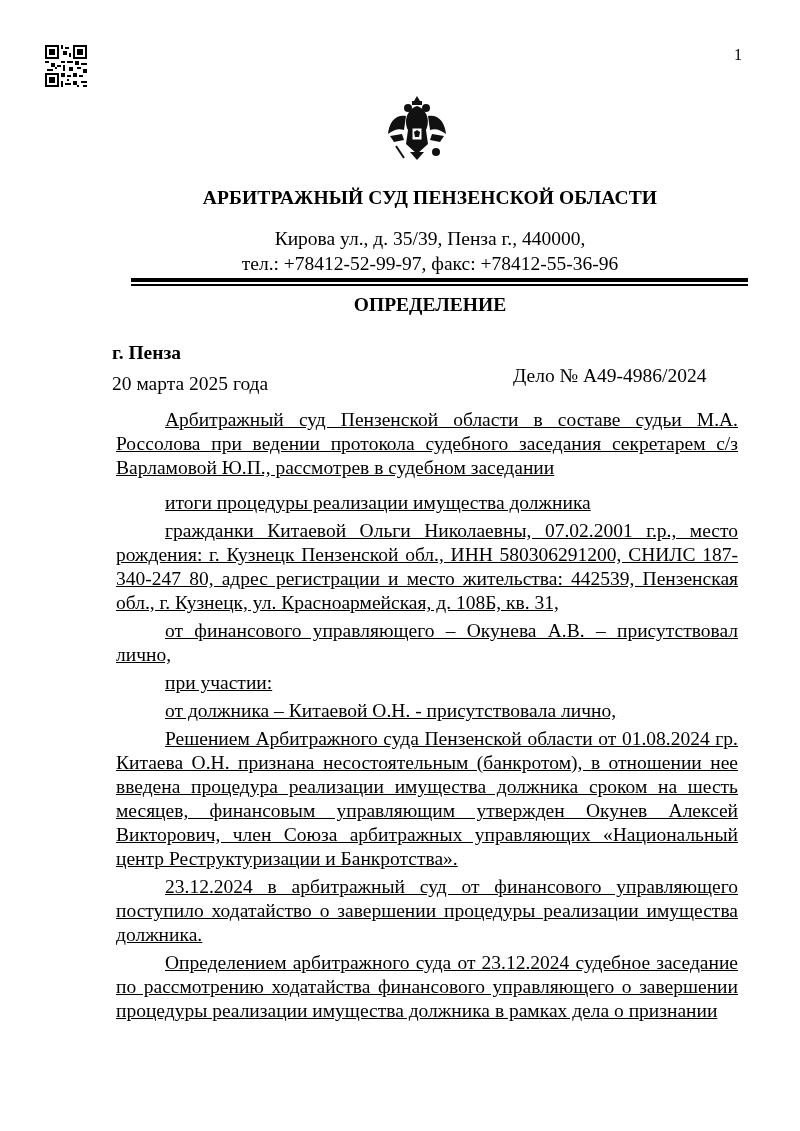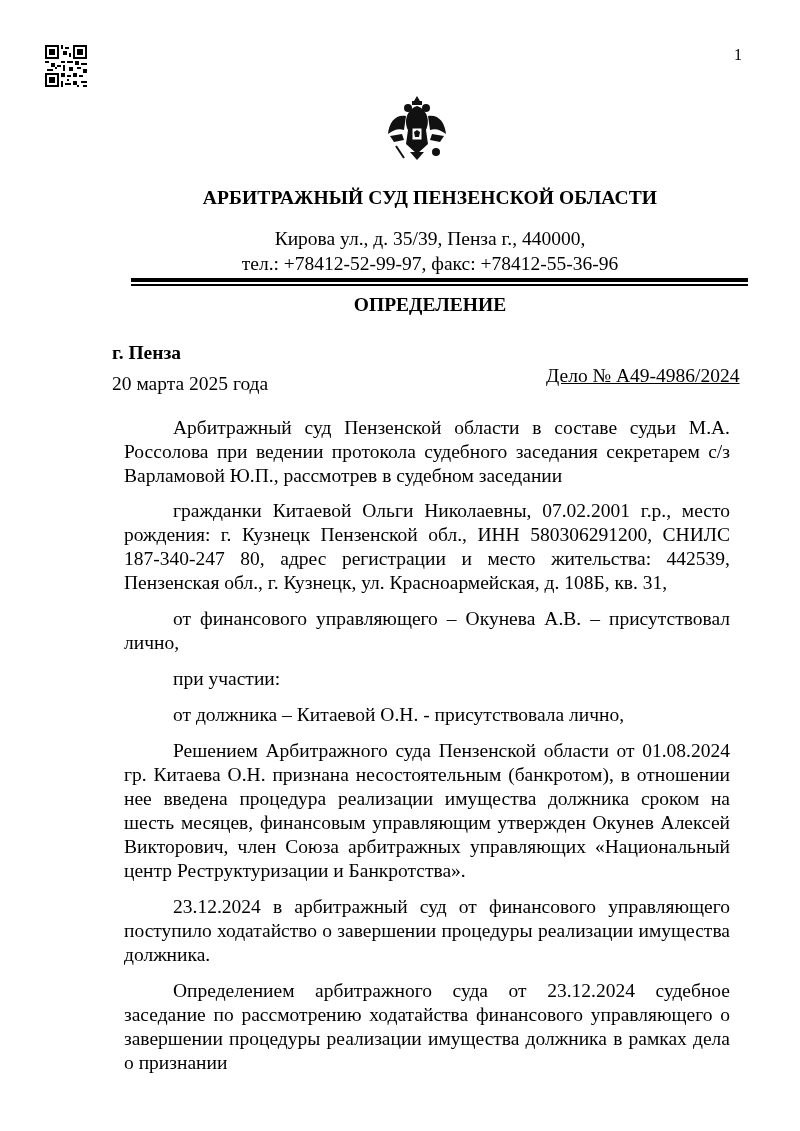--- a/index.html
+++ b/index.html
@@ -13,21 +13,21 @@
   .addr { position: absolute; left: 0; width: 860px; text-align: center; font-size: 19.5px; }
   .addr1 { top: 228px; }
   .addr2 { top: 253px; }
   .rule-thick { position: absolute; left: 131px; top: 278px; width: 617px; height: 4px; background: #000; }
   .rule-thin { position: absolute; left: 131px; top: 284px; width: 617px; height: 1.5px; background: #000; }
   .doc-type { position: absolute; left: 0; width: 860px; top: 294px; text-align: center;
               font-weight: bold; font-size: 19.5px; }
   .line { position: absolute; font-size: 19.5px; white-space: nowrap; line-height: 24px; }
   .just { position: absolute; left: 112px; width: 630px; font-size: 19.5px; line-height: 24px;
           text-align: justify; }
-  .just p { margin: 12px; }
+  .just p { margin: 4px; text-decoration: underline; }
   .ind { text-indent: 49px; }
 </style>
 </head>
 <body>
 
 <svg class="qr" viewBox="0 0 21 21" shape-rendering="crispEdges">
   <rect width="21" height="21" fill="#fff"></rect>
   <g fill="#000">
     <rect x="0" y="0" width="7" height="7"></rect>
       <rect x="1" y="1" width="5" height="5" fill="#fff"></rect>
@@ -93,27 +93,28 @@
 <div class="court-title">АРБИТРАЖНЫЙ СУД ПЕНЗЕНСКОЙ ОБЛАСТИ</div>
 <div class="addr addr1">Кирова ул., д. 35/39, Пенза г., 440000,</div>
 <div class="addr addr2">тел.: +78412-52-99-97, факс: +78412-55-36-96</div>
 <div class="rule-thick"></div>
 <div class="rule-thin"></div>
 
 <div class="doc-type">ОПРЕДЕЛЕНИЕ</div>
 
 <div class="line" style="left:112px; top:341px;font-weight:bold;">г. Пенза</div>
 <div class="line" style="left:112px; top:372px;">20 марта 2025 года</div>
-<div class="line" style="left:546px; top:364px;text-decoration:underline;">Дело №  А49-4986/2024</div>
+<div class="line" style="left:513px; top:364px;">Дело №  А49-4986/2024</div>
 
 <div class="just" style="top:404px;">
   <p class="ind">Арбитражный суд Пензенской области в  составе судьи  М.А. Россолова при ведении протокола судебного заседания секретарем с/з Варламовой Ю.П., рассмотрев в судебном заседании</p>
 </div>
 
 <div class="just" style="top:487px;">
+  <p class="ind">итоги процедуры реализации имущества должника</p>
   <p class="ind">гражданки Китаевой Ольги Николаевны, 07.02.2001 г.р., место рождения: г. Кузнецк Пензенской обл., ИНН 580306291200, СНИЛС 187-340-247 80, адрес регистрации и место жительства: 442539, Пензенская обл., г. Кузнецк, ул. Красноармейская, д. 108Б, кв. 31,</p>
   <p class="ind">от финансового управляющего – Окунева А.В. – присутствовал лично,</p>
   <p class="ind">при участии:</p>
   <p class="ind">от должника – Китаевой О.Н. - присутствовала лично,</p>
   <p class="ind">Решением Арбитражного суда Пензенской области от 01.08.2024  гр. Китаева О.Н. признана несостоятельным (банкротом), в отношении нее введена процедура реализации имущества должника сроком на шесть месяцев, финансовым управляющим утвержден Окунев Алексей Викторович, член Союза арбитражных управляющих «Национальный центр Реструктуризации и Банкротства».</p>
   <p class="ind"> 23.12.2024 в арбитражный суд от финансового управляющего поступило ходатайство о завершении процедуры реализации имущества должника.</p>
   <p class="ind">Определением арбитражного суда от 23.12.2024 судебное заседание по рассмотрению ходатайства финансового управляющего о завершении процедуры реализации имущества должника в рамках дела о признании</p>
 </div>
 
 </body></html>

